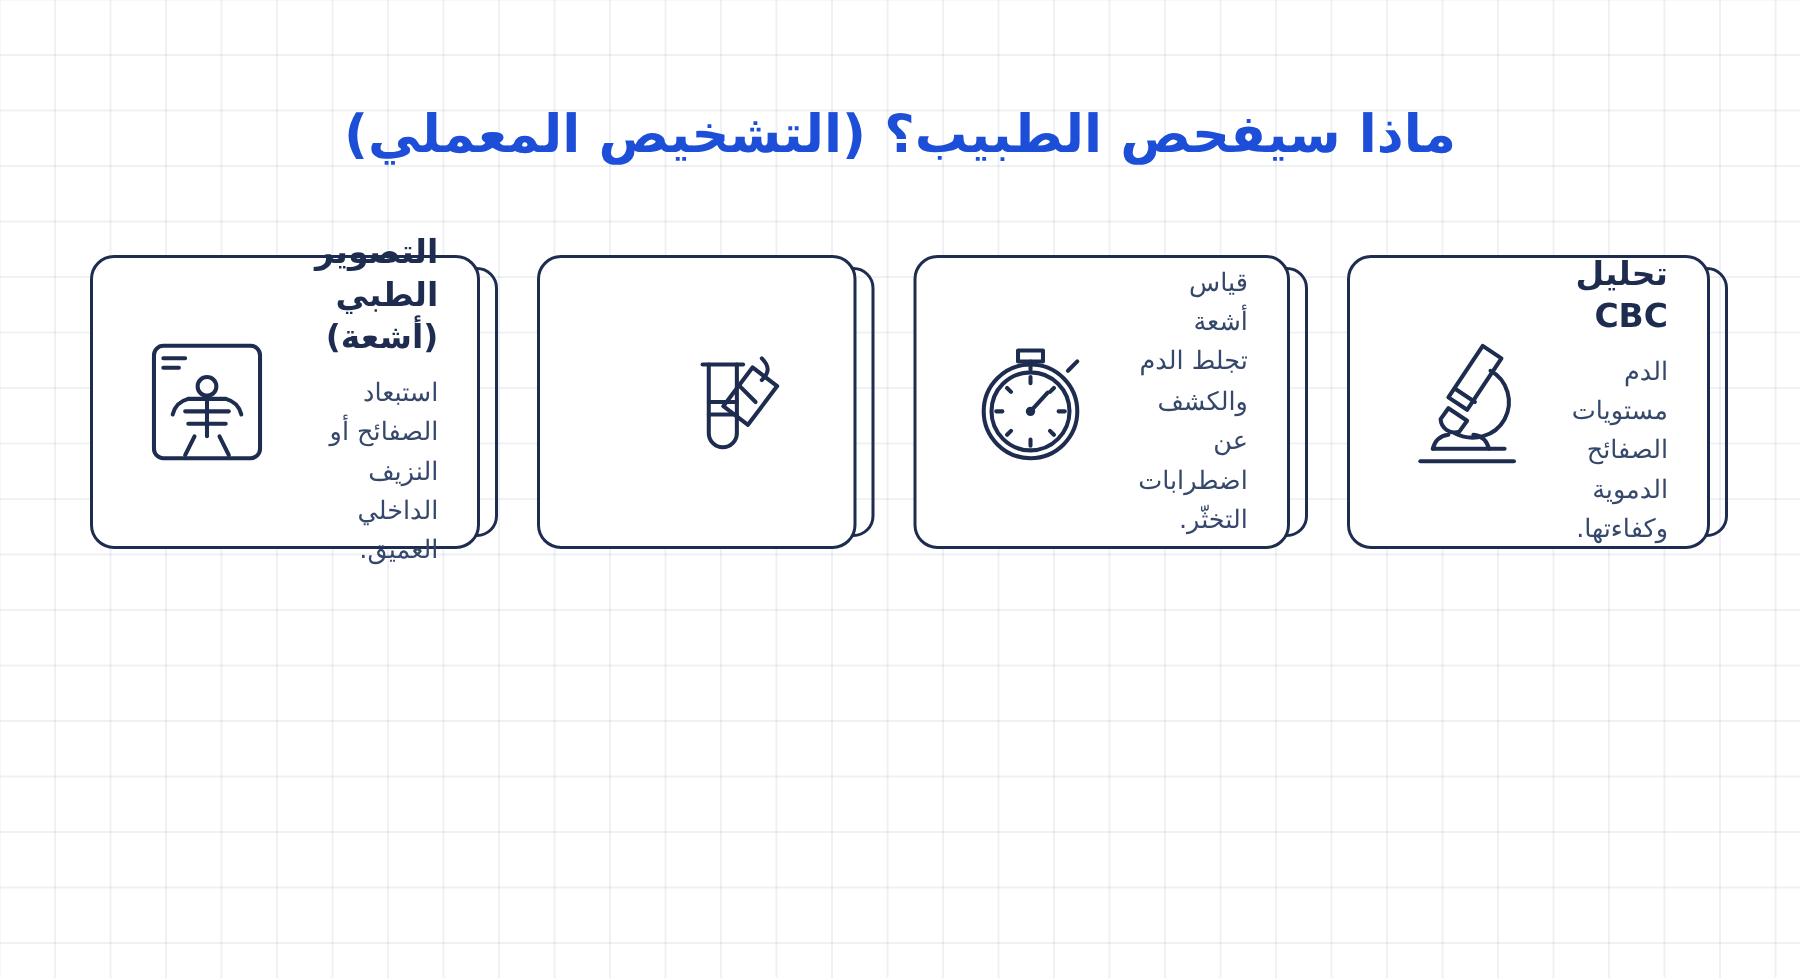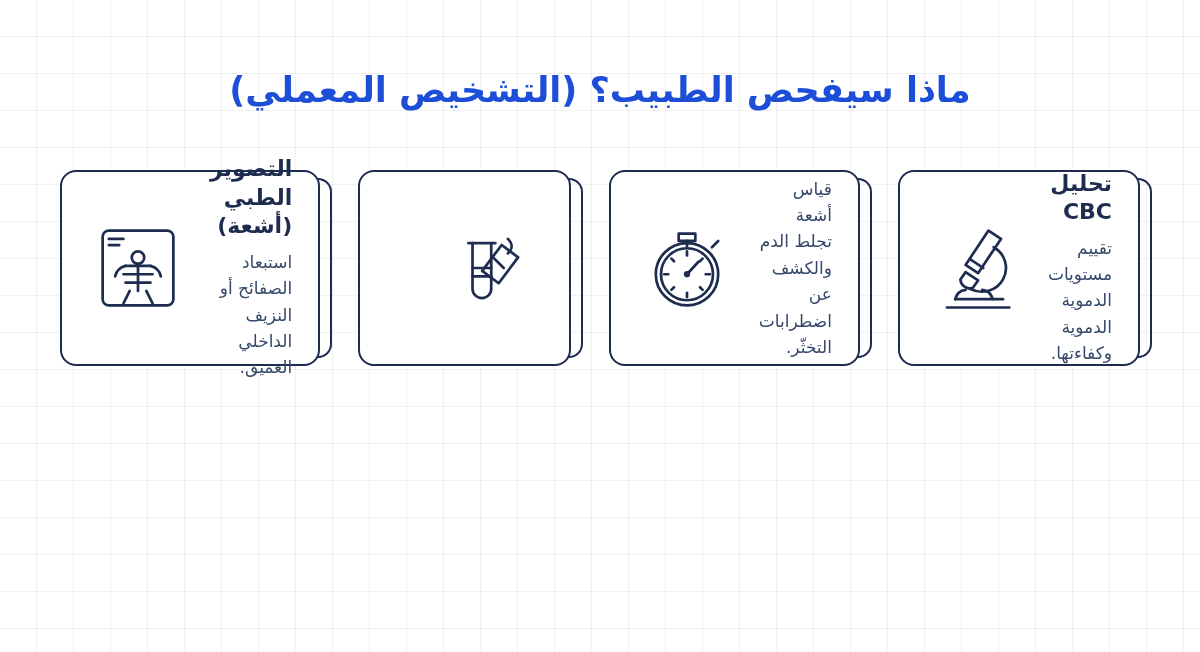--- a/index.html
+++ b/index.html
@@ -135,21 +135,21 @@
 <div id="page">
 
   <h1 class="title">ماذا سيفحص الطبيب؟ (التشخيص المعملي)</h1>
 
   <div class="grid">
 
     <div class="card-wrap">
       <div class="card">
         <div class="card-text">
           <div class="card-title">تحليل CBC</div>
-          <div class="card-desc">تقييم مستويات الدموية الدموية وكفاءتها.</div>
+          <div class="card-desc">الدم مستويات الصفائح الدموية وكفاءتها.</div>
         </div>
         <div class="card-icon">
           <svg viewBox="0 0 100 100" aria-hidden="true">
             <g class="ic-thin">
               <path d="M62 14 l12 8 -22 33 -12 -8 z"></path>
               <path d="M45 42 l12 8"></path>
               <path d="M40 54 l12 8 -5 7 a9 9 0 0 1 -12 -8 z"></path>
               <path d="M44 70 c12 6 26 2 32 -9 6 -11 2 -25 -9 -31"></path>
               <path d="M30 80 h46"></path>
               <path d="M22 88 h60"></path>

